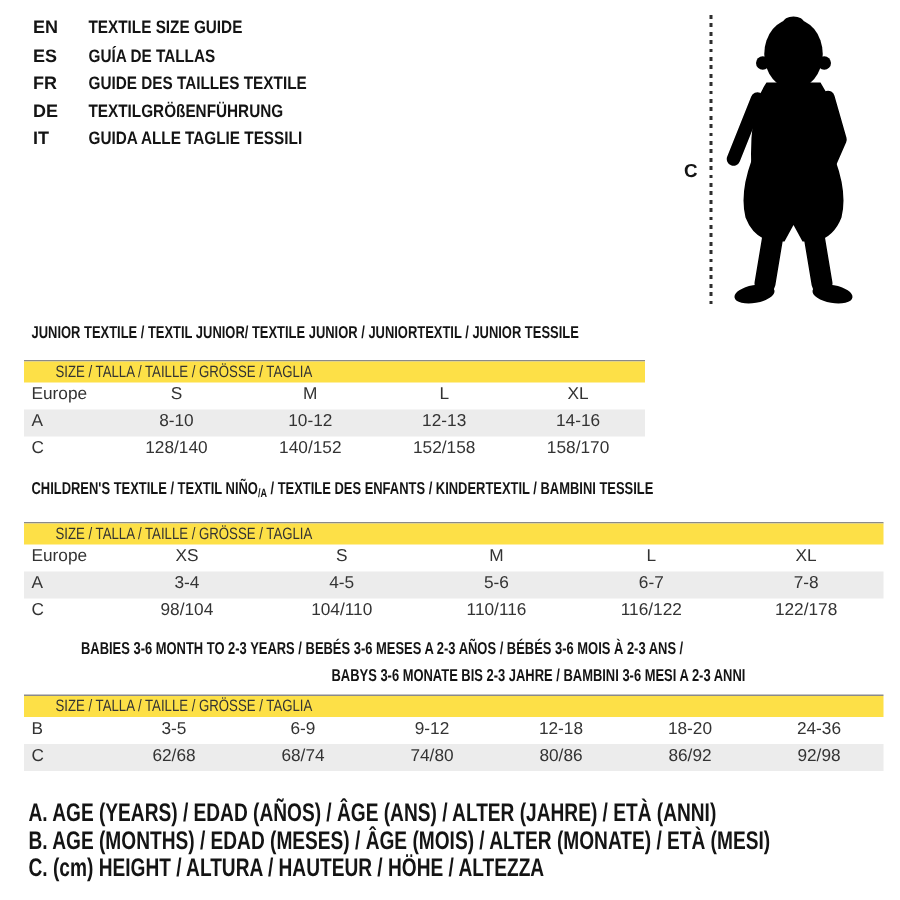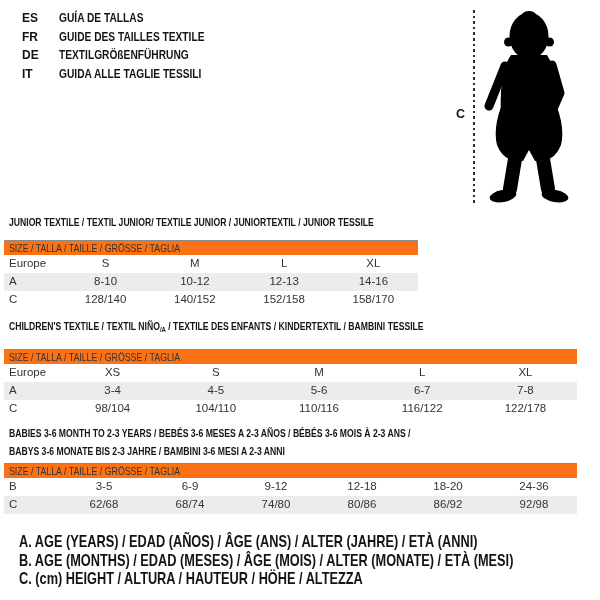--- a/index.html
+++ b/index.html
@@ -25,48 +25,52 @@
     position:absolute; left:473px; top:10px; width:2px; height:196px;
     background:repeating-linear-gradient(to bottom, #2e2e2e 0 2.6px, transparent 2.6px 5.6px);
   }
   .height-label {
     position:absolute; left:456px; top:107px;
     font-weight:bold; font-size:12.5px; color:#141414;
   }
   .baby-svg { position:absolute; left:479px; top:9px; }
 
   
-  .section   { position:absolute; left:4px; color:#141414; }
+  .section   { position:absolute; left:16px; color:#141414; }
   .sec-1 { top:216px; width:414px; }
   .sec-2 { top:320px; width:573px; }
   .sec-3 { top:424px; width:573px; }
   .tbl-title { font-weight:bold; font-size:11.5px; line-height:13px; padding-left:5px; white-space:nowrap; }
   .sec-1 .tbl-title { margin-bottom:11px; }
   .sec-2 .tbl-title { margin-bottom:13px; }
-  .sec-3 .tbl-title { line-height:18px; margin-bottom:3px; }
+  .sec-3 .tbl-title { line-height:18px; margin-bottom:3px;text-align:right; }
   .sub { font-size:8px; vertical-align:-2px; }
 
   .size-table { border-top:1.5px solid #8a8a8a; width:100%; }
   .band {
-    background:#f97316; height:14px; line-height:14.5px;
-    padding-left:5px; font-size:11px; color:#333333;
+    background:#fde047; height:14px; line-height:14.5px;
+    padding-left:21px; font-size:11px; color:#333333;
   }
   .trow { display:flex; height:18px; line-height:17px; font-size:11.5px; color:#333333; }
   .trow.alt { background:#ececec; }
   .tlbl { width:57px; padding-left:5px; box-sizing:border-box; }
   .tval { flex:1; text-align:center; }
 
   
   .notes { position:absolute; left:14px; top:533px; color:#141414; }
   .note-row { height:18.7px; line-height:18.7px; font-weight:bold; font-size:17px; padding-left:5px; white-space:nowrap; }
 </style>
 </head>
 <body>
 
 <div class="langs">
+  <div class="lang-row">
+    <span class="lang-code">EN</span>
+    <span class="cond-m">TEXTILE SIZE GUIDE</span>
+  </div>
   <div class="lang-row">
     <span class="lang-code">ES</span>
     <span class="cond-m">GUÍA DE TALLAS</span>
   </div>
   <div class="lang-row">
     <span class="lang-code">FR</span>
     <span class="cond-m">GUIDE DES TAILLES TEXTILE</span>
   </div>
   <div class="lang-row">
     <span class="lang-code">DE</span>

